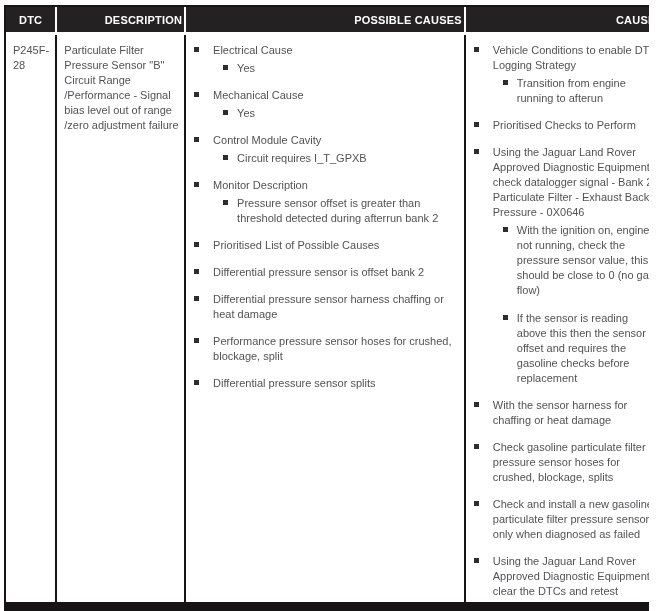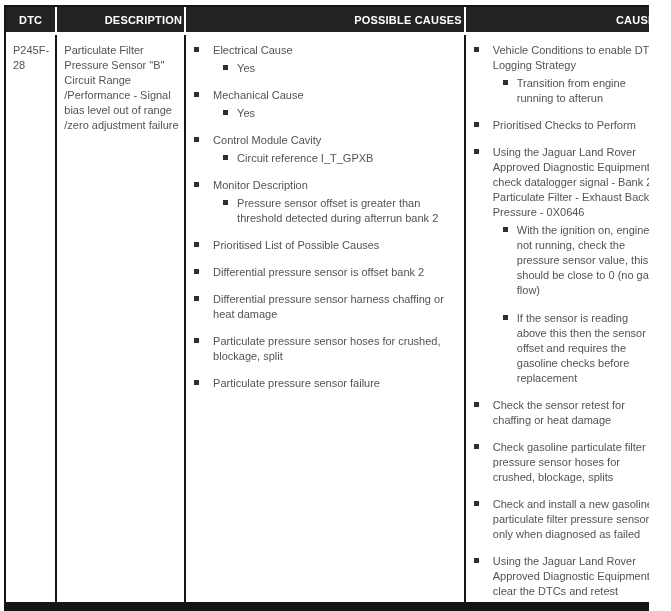--- a/index.html
+++ b/index.html
@@ -122,21 +122,21 @@
                     <div class="li-body">Yes</div>
                   </div>
                 </div>
               </div>
               <div class="li1">
                 <span class="sq"></span>
                 <div class="li-body">
                   <div>Control Module Cavity</div>
                   <div class="li2">
                     <span class="sq"></span>
-                    <div class="li-body">Circuit reference I_T_GPXB</div>
+                    <div class="li-body">Circuit requires I_T_GPXB</div>
                   </div>
                 </div>
               </div>
               <div class="li1">
                 <span class="sq"></span>
                 <div class="li-body">
                   <div>Monitor Description</div>
                   <div class="li2">
                     <span class="sq"></span>
                     <div class="li-body">Pressure sensor offset is greater than threshold detected during afterrun bank 2</div>
@@ -157,27 +157,27 @@
               </div>
               <div class="li1">
                 <span class="sq"></span>
                 <div class="li-body">
                   <div>Differential pressure sensor harness chaffing or heat damage</div>
                 </div>
               </div>
               <div class="li1">
                 <span class="sq"></span>
                 <div class="li-body">
-                  <div>Particulate pressure sensor hoses for crushed, blockage, split</div>
-                </div>
-              </div>
-              <div class="li1">
-                <span class="sq"></span>
-                <div class="li-body">
-                  <div>Particulate pressure sensor failure</div>
+                  <div>Performance pressure sensor hoses for crushed, blockage, split</div>
+                </div>
+              </div>
+              <div class="li1">
+                <span class="sq"></span>
+                <div class="li-body">
+                  <div>Differential pressure sensor splits</div>
                 </div>
               </div>
             </td>
           <td class="cell-list">
               <div class="li1">
                 <span class="sq"></span>
                 <div class="li-body">
                   <div>Vehicle Conditions to enable DTC Logging Strategy</div>
                   <div class="li2">
                     <span class="sq"></span>
@@ -201,21 +201,21 @@
                   </div>
                   <div class="li2">
                     <span class="sq"></span>
                     <div class="li-body">If the sensor is reading above this then the sensor is offset and requires the gasoline checks before replacement</div>
                   </div>
                 </div>
               </div>
               <div class="li1">
                 <span class="sq"></span>
                 <div class="li-body">
-                  <div>Check the sensor retest for chaffing or heat damage</div>
+                  <div>With the sensor harness for chaffing or heat damage</div>
                 </div>
               </div>
               <div class="li1">
                 <span class="sq"></span>
                 <div class="li-body">
                   <div>Check gasoline particulate filter pressure sensor hoses for crushed, blockage, splits</div>
                 </div>
               </div>
               <div class="li1">
                 <span class="sq"></span>

